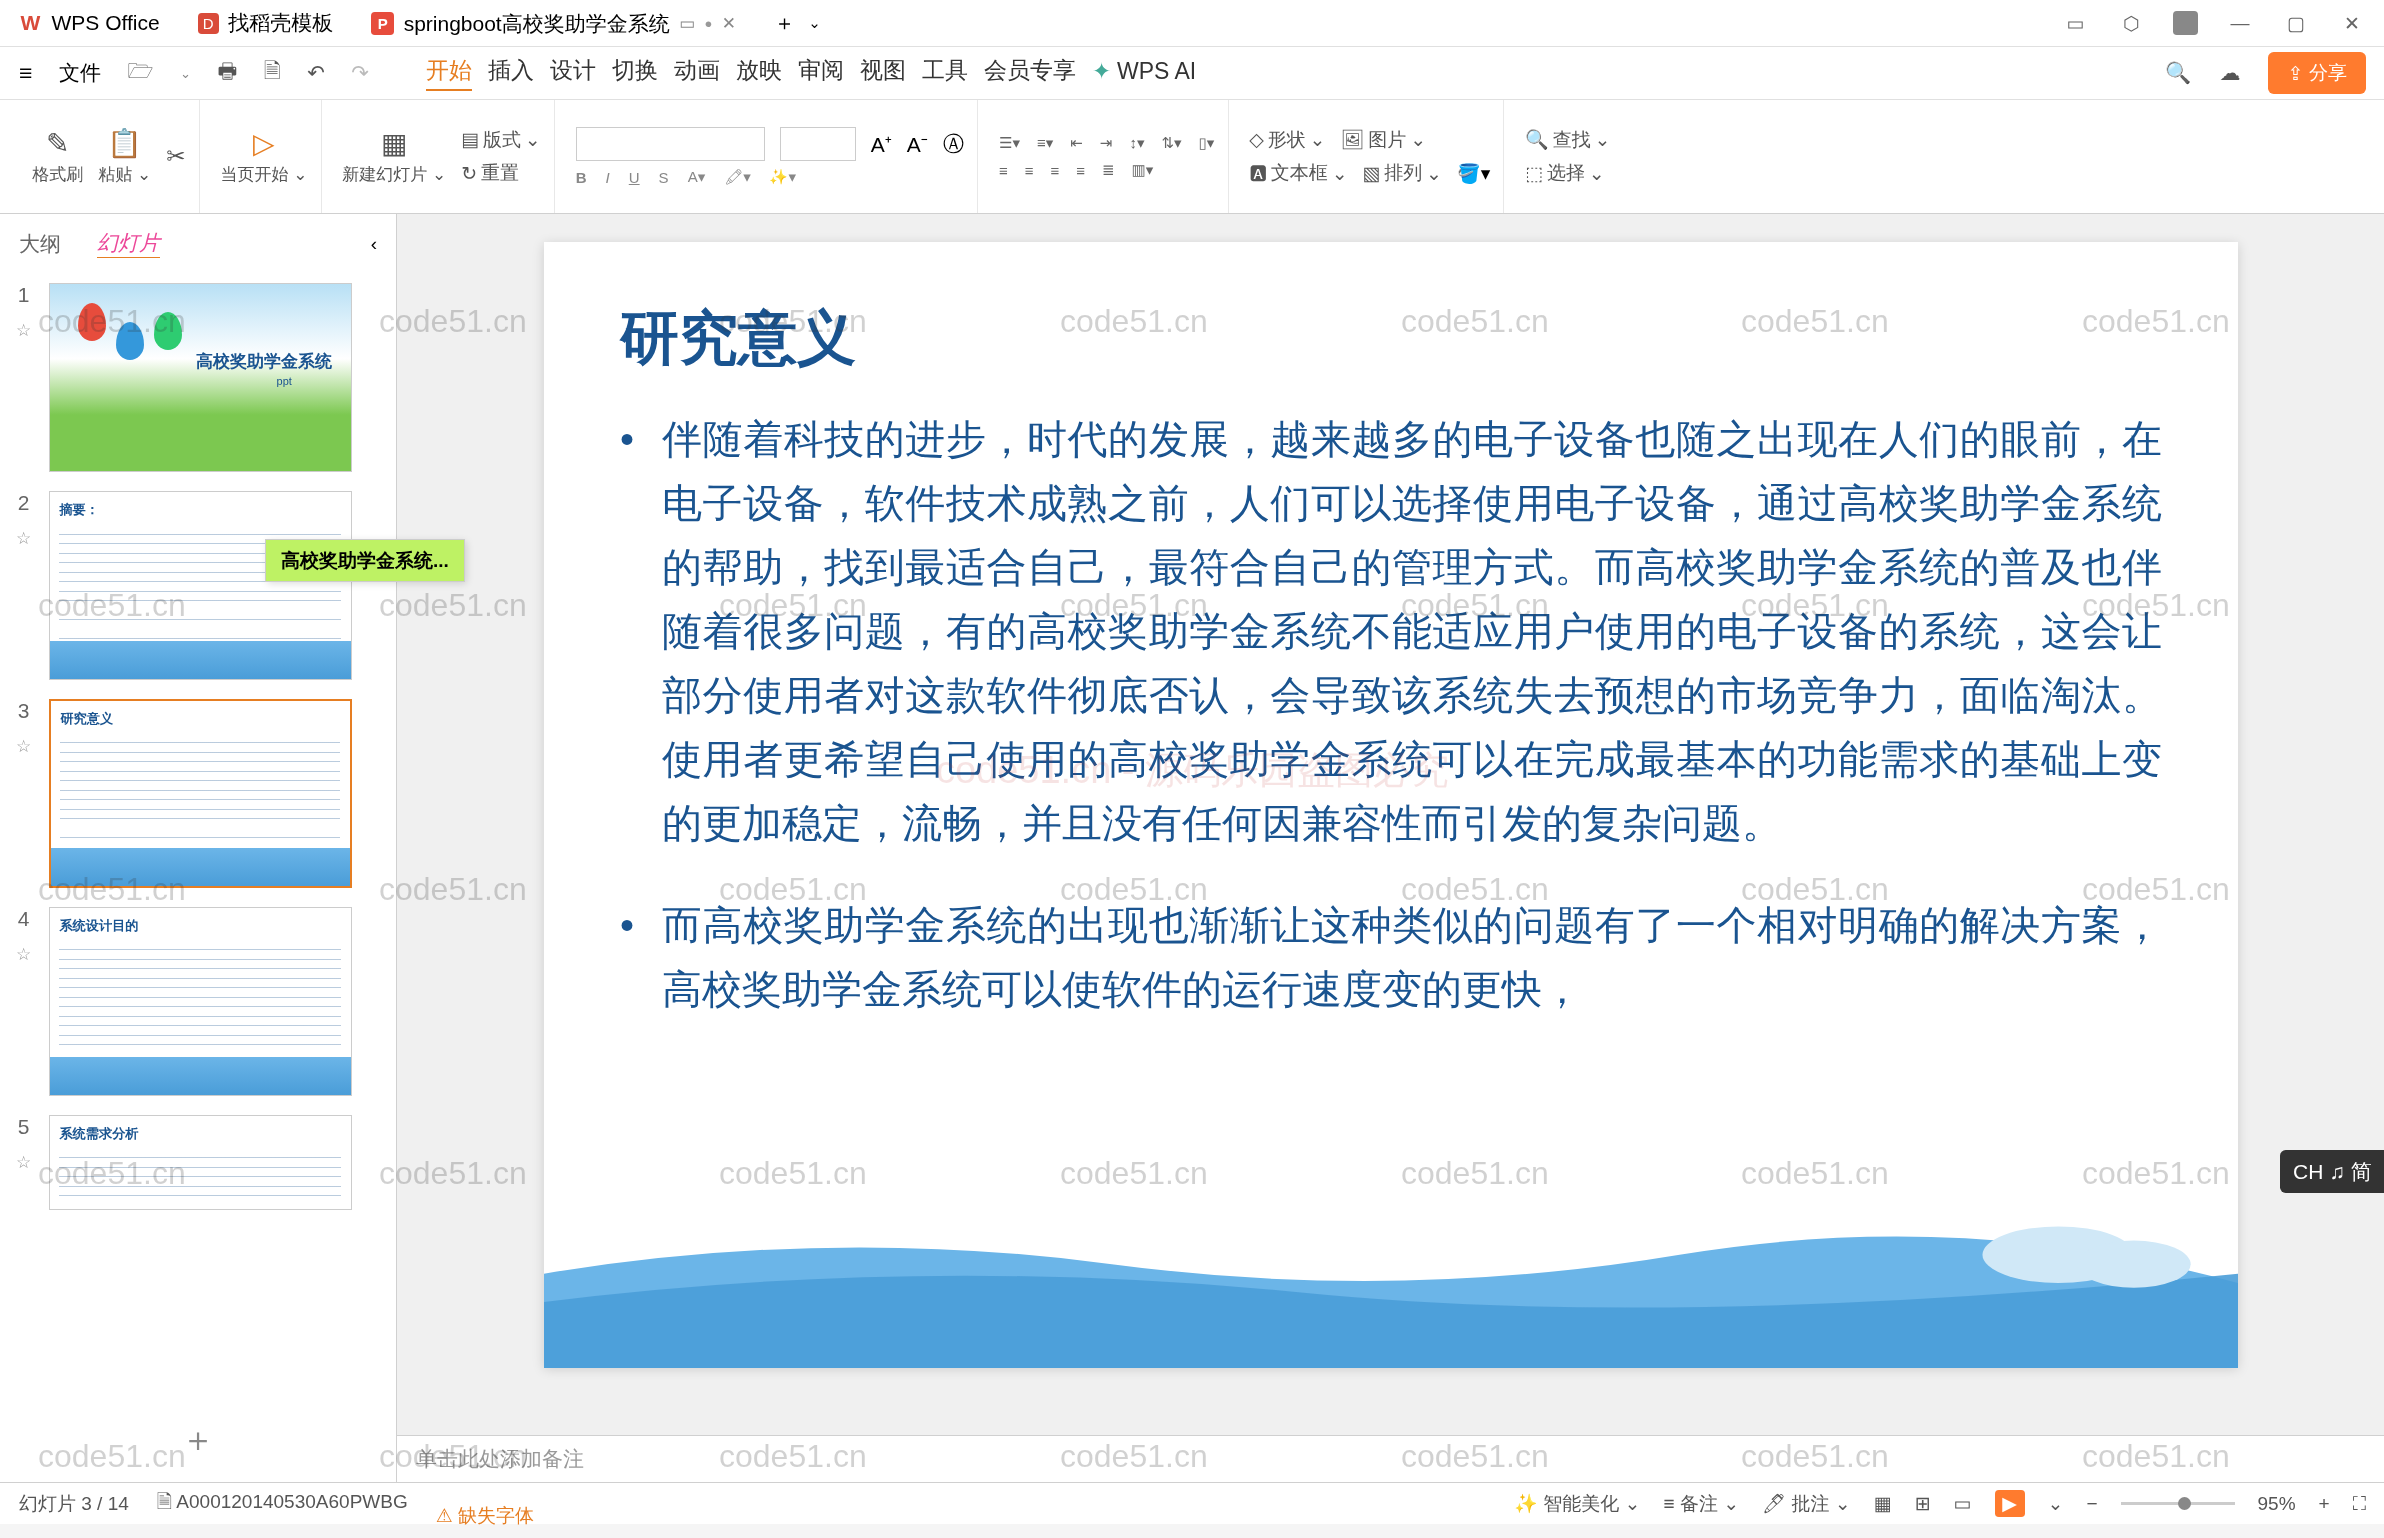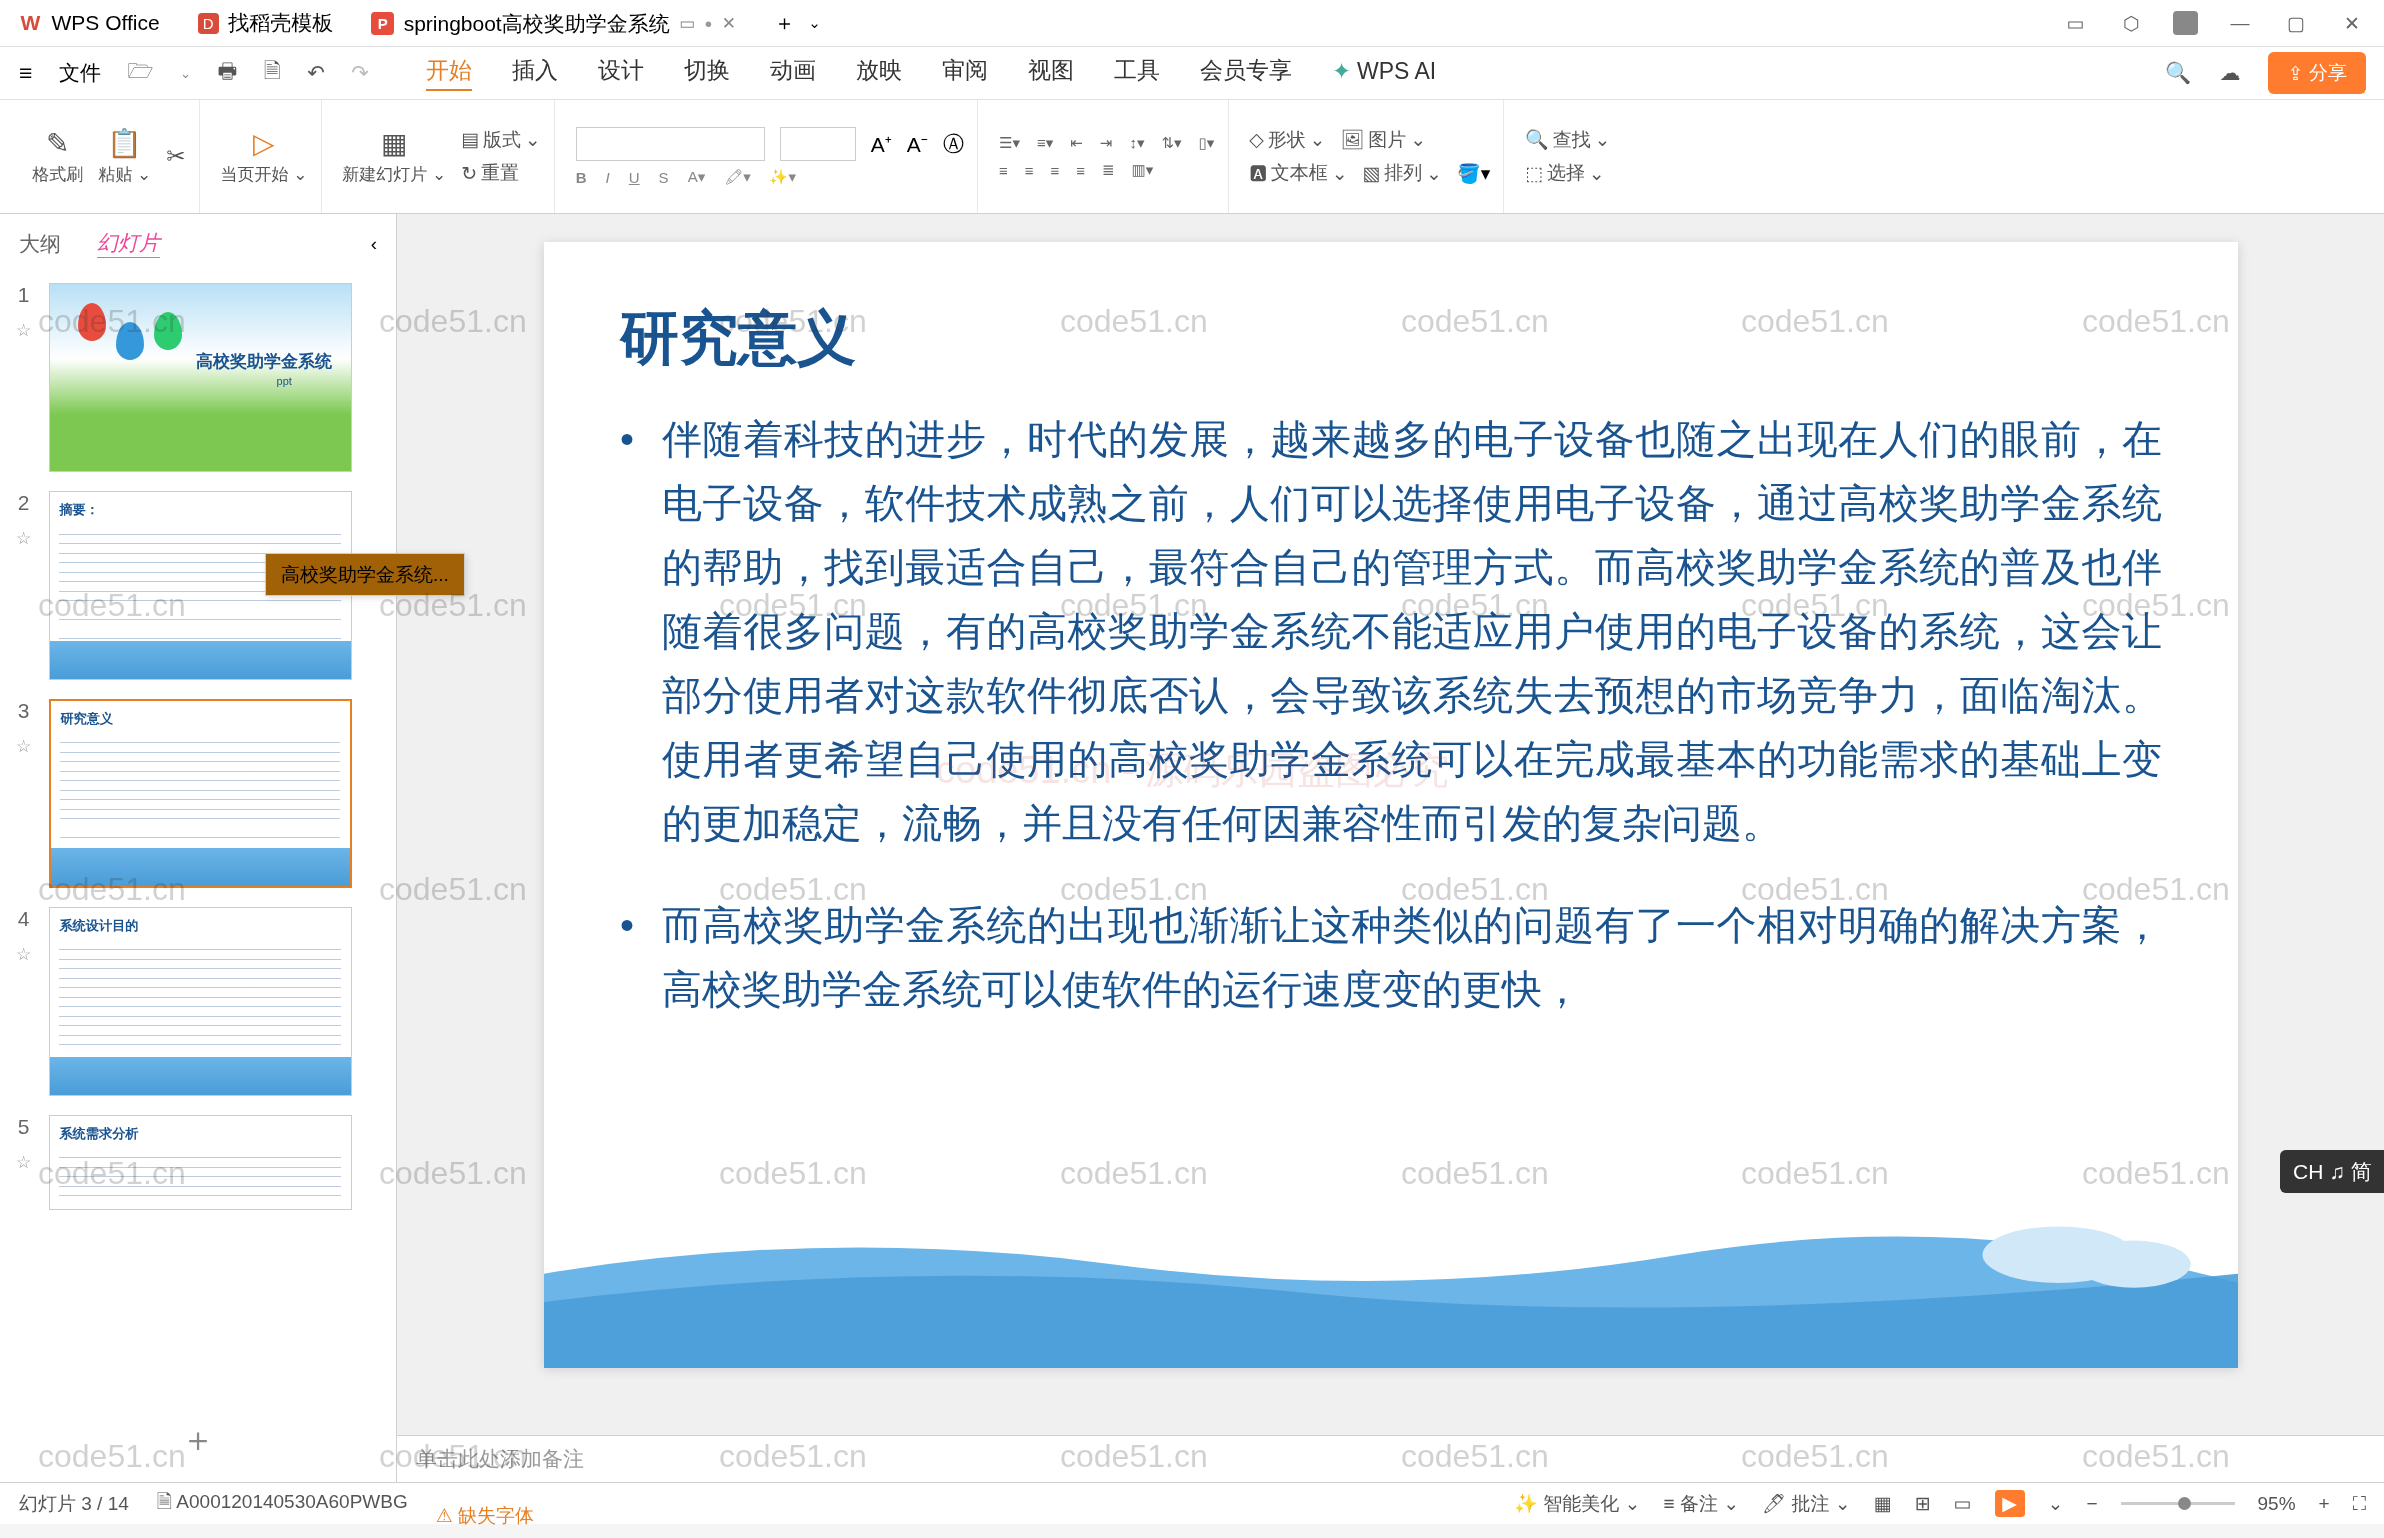--- a/index.html
+++ b/index.html
@@ -8,21 +8,21 @@
 .app-tab{display:flex;align-items:center;padding:0 19px;height:100%;font-size:21px;gap:9.5px;}
 .app-tab.active{background:#fff;}
 .tab-icon{width:23px;height:23px;display:inline-flex;align-items:center;justify-content:center;}
 .titlebar-right{margin-left:auto;display:flex;gap:28px;padding-right:19px;align-items:center;}
 .win-btn{width:28px;height:28px;display:flex;align-items:center;justify-content:center;font-size:19px;color:#666;}
 .menubar{height:53px;background:#fff;display:flex;align-items:center;padding:0 19px;border-bottom:0.9px solid #e0e0e0;}
 .menu-left{display:flex;align-items:center;gap:26.5px;}
 .hamburger{font-size:23px;}
 .file-label{font-size:21px;}
 .menu-icon{font-size:21px;color:#555;}
-.menu-tabs{display:flex;gap:40px;margin-left:57px;}
+.menu-tabs{display:flex;gap:16px;margin-left:57px;}
 .menu-tab{font-size:23px;color:#333;padding-bottom:3.8px;}
 .menu-tab.active{color:#e67e22;border-bottom:2.8px solid #e67e22;}
 .menu-right{margin-left:auto;display:flex;align-items:center;gap:28px;}
 .share-btn{background:#ff7b2e;color:#fff;padding:7.6px 19px;border-radius:5.7px;font-size:19px;display:flex;align-items:center;gap:5.7px;}
 .ribbon{height:114px;background:#fff;display:flex;align-items:center;padding:0 19px;border-bottom:0.9px solid #d0d0d0;gap:7.6px;}
 .ribbon-group{display:flex;flex-direction:column;align-items:center;gap:3.8px;padding:0 13.2px;height:100%;justify-content:center;border-right:0.9px solid #e8e8e8;}
 .ribbon-group:last-child{border-right:none;}
 .ribbon-btn{display:flex;flex-direction:column;align-items:center;font-size:17px;color:#555;gap:3.8px;}
 .ribbon-btn .ic{font-size:28px;}
 .ribbon-row{display:flex;gap:15px;align-items:center;}
@@ -40,21 +40,21 @@
 .star-ic{font-size:17px;color:#999;margin-top:7.6px;}
 .thumb-col{display:flex;flex-direction:column;align-items:center;gap:5.7px;}
 .thumb{width:303px;height:189px;background:#fff;border:0.9px solid #ccc;position:relative;overflow:hidden;}
 .thumb.selected{border:2.8px solid #e67e22;}
 .thumb-content{padding:9.5px;font-size:9.5px;color:#1a5490;}
 .thumb-title{font-size:13.2px;font-weight:bold;color:#1a5490;margin-bottom:5.7px;}
 .thumb-wave{position:absolute;bottom:0;left:0;right:0;height:38px;background:linear-gradient(180deg,#6bb5e8,#4a9dd8);}
 .thumb1-bg{position:absolute;inset:0;background:linear-gradient(180deg,#b8e0f5 0%,#fff 40%,#7cc850 70%);}
 .balloon{position:absolute;width:28px;height:38px;border-radius:50% 50% 50% 50% / 60% 60% 40% 40%;}
 .add-slide{text-align:center;font-size:34px;color:#888;padding:19px;}
-.tooltip-box{position:absolute;left:265px;top:553px;background:#a16207;border:0.9px solid #ccc;padding:7.6px 15px;font-size:19px;box-shadow:1.9px 1.9px 7.6px rgba(0,0,0,.15);z-index:5;}
+.tooltip-box{position:absolute;left:265px;top:539px;background:#bef264;border:0.9px solid #ccc;padding:7.6px 15px;font-size:19px;box-shadow:1.9px 1.9px 7.6px rgba(0,0,0,.15);z-index:5;font-weight:bold;}
 .canvas-area{flex:1;background:#f0f0f0;display:flex;flex-direction:column;position:relative;}
 .slide-wrap{flex:1;display:flex;align-items:flex-start;justify-content:center;padding:28px;}
 .slide{width:1694px;height:1126px;background:#fff;box-shadow:0 1.9px 11.4px rgba(0,0,0,.15);position:relative;overflow:hidden;}
 .slide-title{font-size:59px;color:#1a5490;font-weight:bold;padding:57px 76px 28px;}
 .slide-body{padding:0 76px;font-size:40px;color:#1a5490;line-height:1.6;}
 .bullet-item{display:flex;gap:28px;margin-bottom:38px;}
 .bullet-dot{color:#1a5490;font-size:40px;}
 .bullet-text{flex:1;text-align:justify;}
 .slide-wave{position:absolute;bottom:0;left:0;right:0;height:151px;}
 .wave-svg{width:100%;height:100%;}

